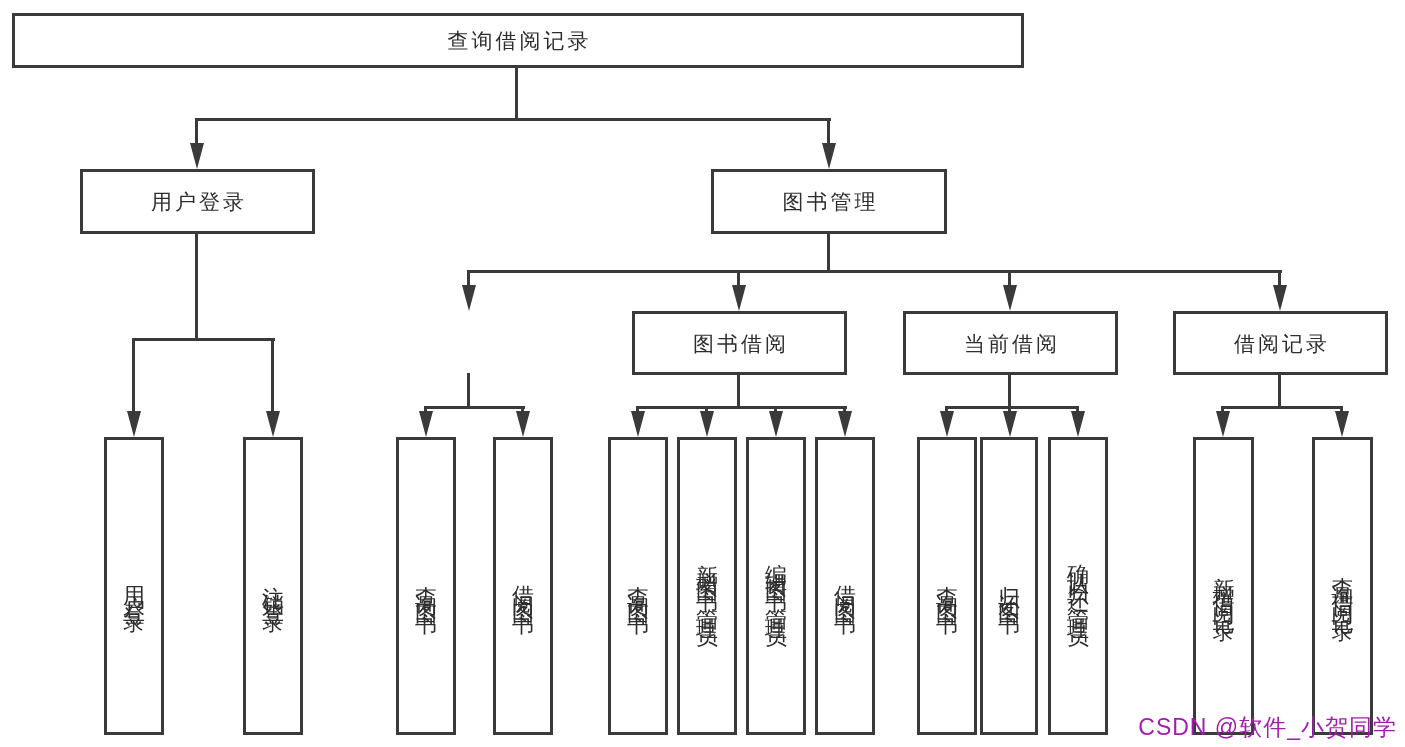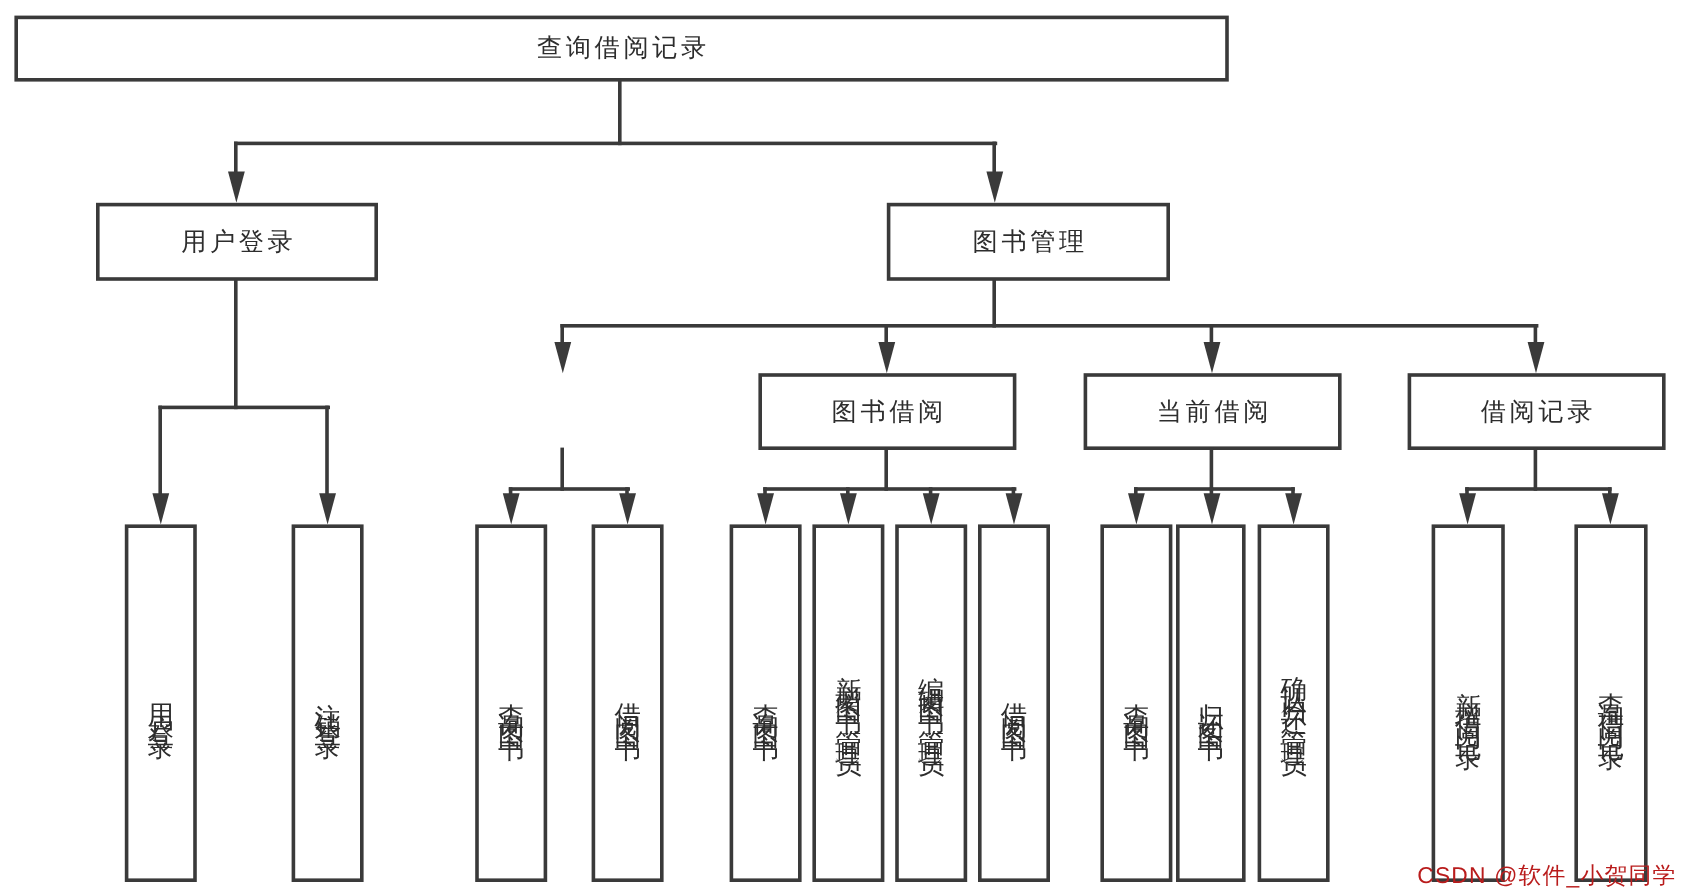--- a/index.html
+++ b/index.html
@@ -39,22 +39,22 @@
   .hl{position:absolute;height:3px;background:#3a3a3a;}
   .arrow{
     position:absolute;width:0;height:0;
     border-left:7px solid transparent;
     border-right:7px solid transparent;
     border-top:26px solid #3a3a3a;
   }
   .watermark{
     position:absolute;
     right:8px;bottom:4px;
-    font-size:19px;
-    color:#b91c1c;
+    font-size:23px;
+    color:#a21caf;
     letter-spacing:1px;
     white-space:nowrap;
     z-index:10;
   }
 </style>
 </head>
 <body>
 
 <div id="stage">
 
@@ -65,21 +65,21 @@
   <div class="vl" style="left:515px;top:66px;height:55px;"></div>
   <div class="hl" style="left:195px;top:118px;width:636px;"></div>
   <div class="vl" style="left:195px;top:118px;height:40px;"></div>
   <div class="arrow" style="left:190px;top:143px;"></div>
   <div class="vl" style="left:827px;top:118px;height:40px;"></div>
   <div class="arrow" style="left:822px;top:143px;"></div>
 
   <div class="box" style="left:80px;top:169px;width:235px;height:65px;">
     <span class="hlabel">用户登录</span>
   </div>
-  <div class="box" style="left:711px;top:169px;width:236px;height:65px;margin-left:28px;">
+  <div class="box" style="left:711px;top:169px;width:236px;height:65px;">
     <span class="hlabel">图书管理</span>
   </div>
 
   <div class="vl" style="left:195px;top:232px;height:109px;"></div>
   <div class="hl" style="left:132px;top:338px;width:143px;"></div>
   <div class="vl" style="left:132px;top:338px;height:76px;"></div>
   <div class="arrow" style="left:127px;top:411px;"></div>
   <div class="vl" style="left:271px;top:338px;height:76px;"></div>
   <div class="arrow" style="left:266px;top:411px;"></div>
 

